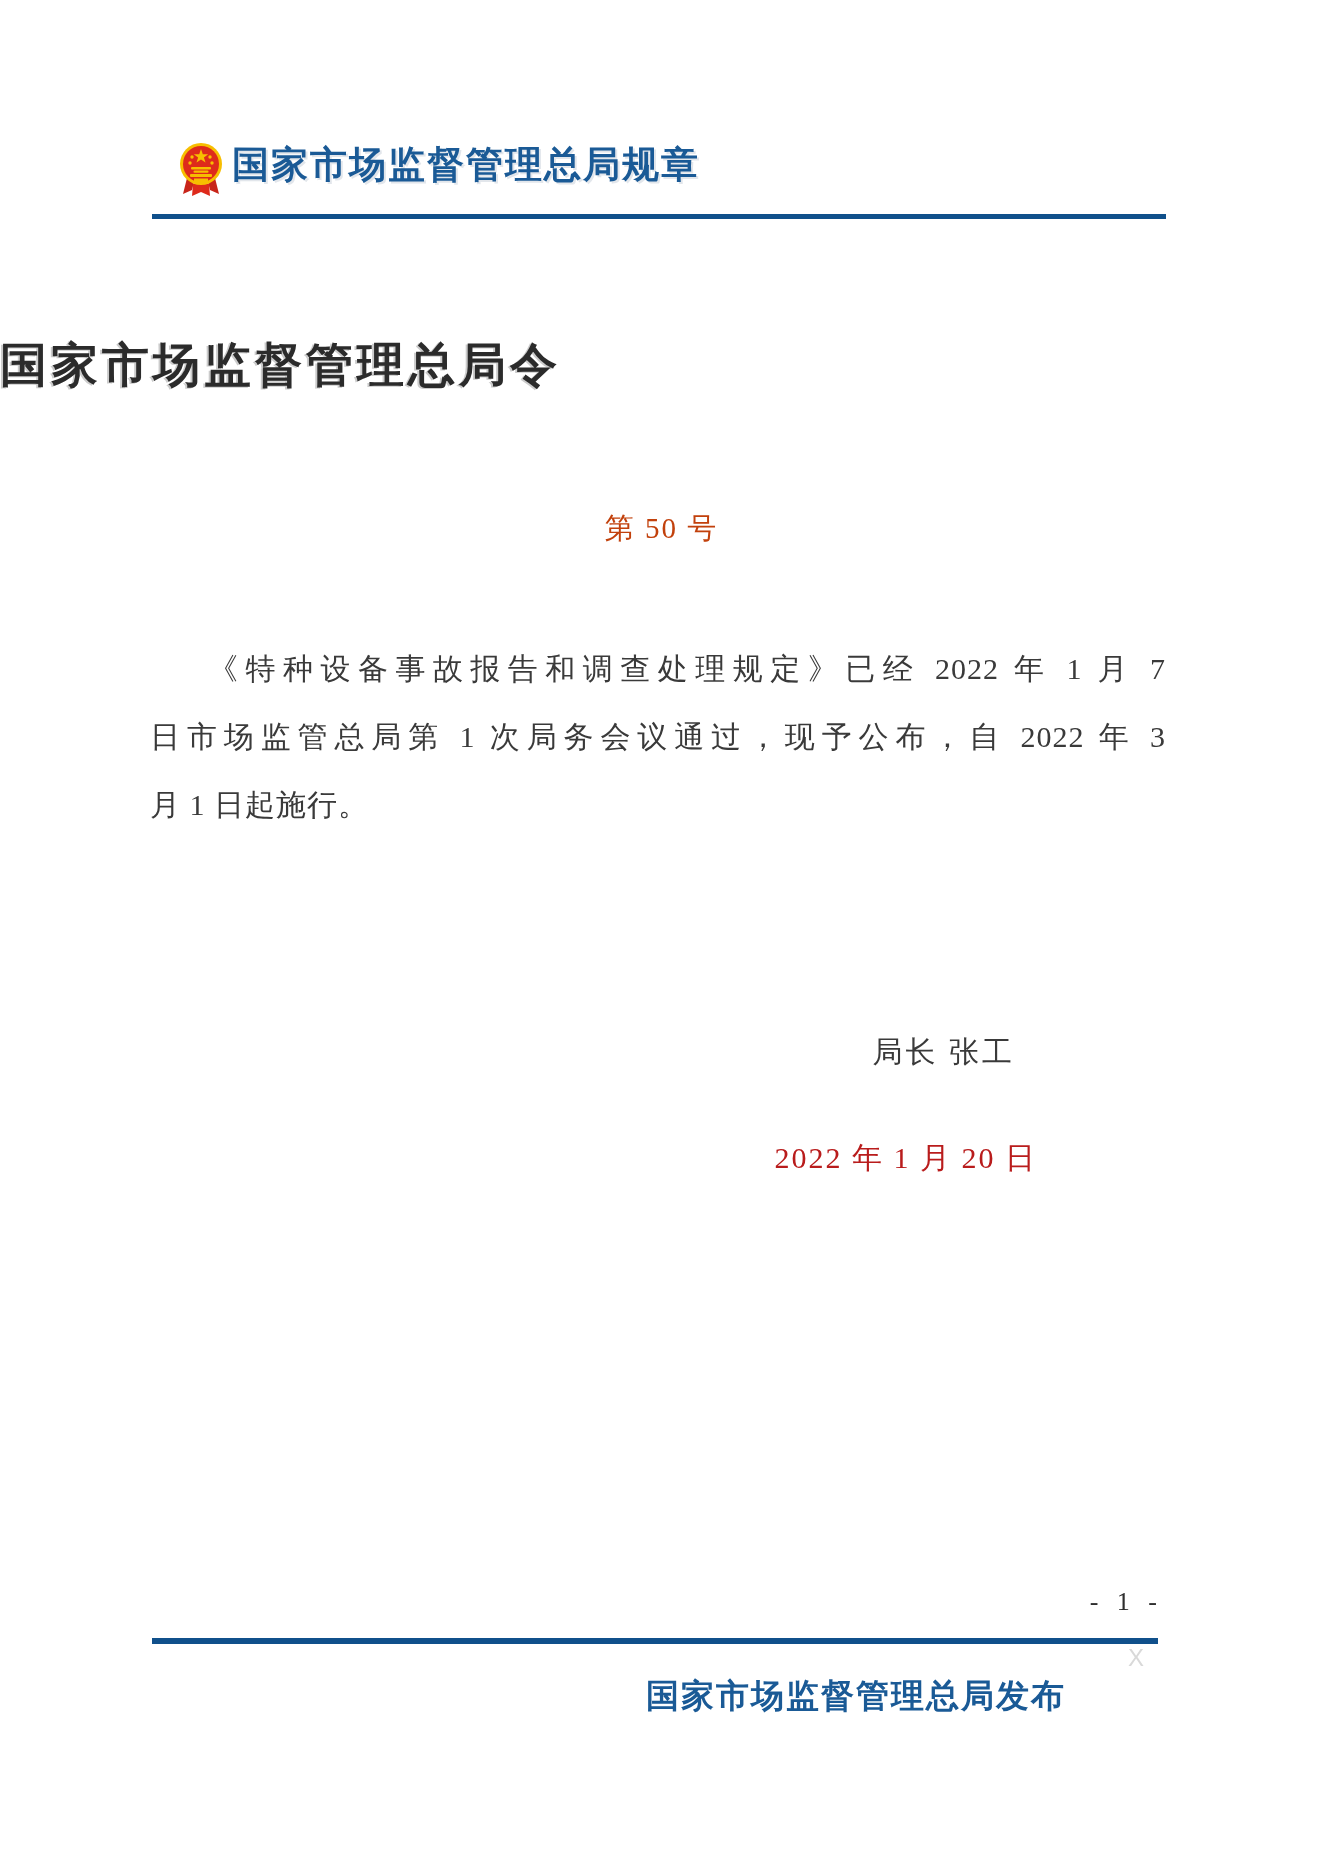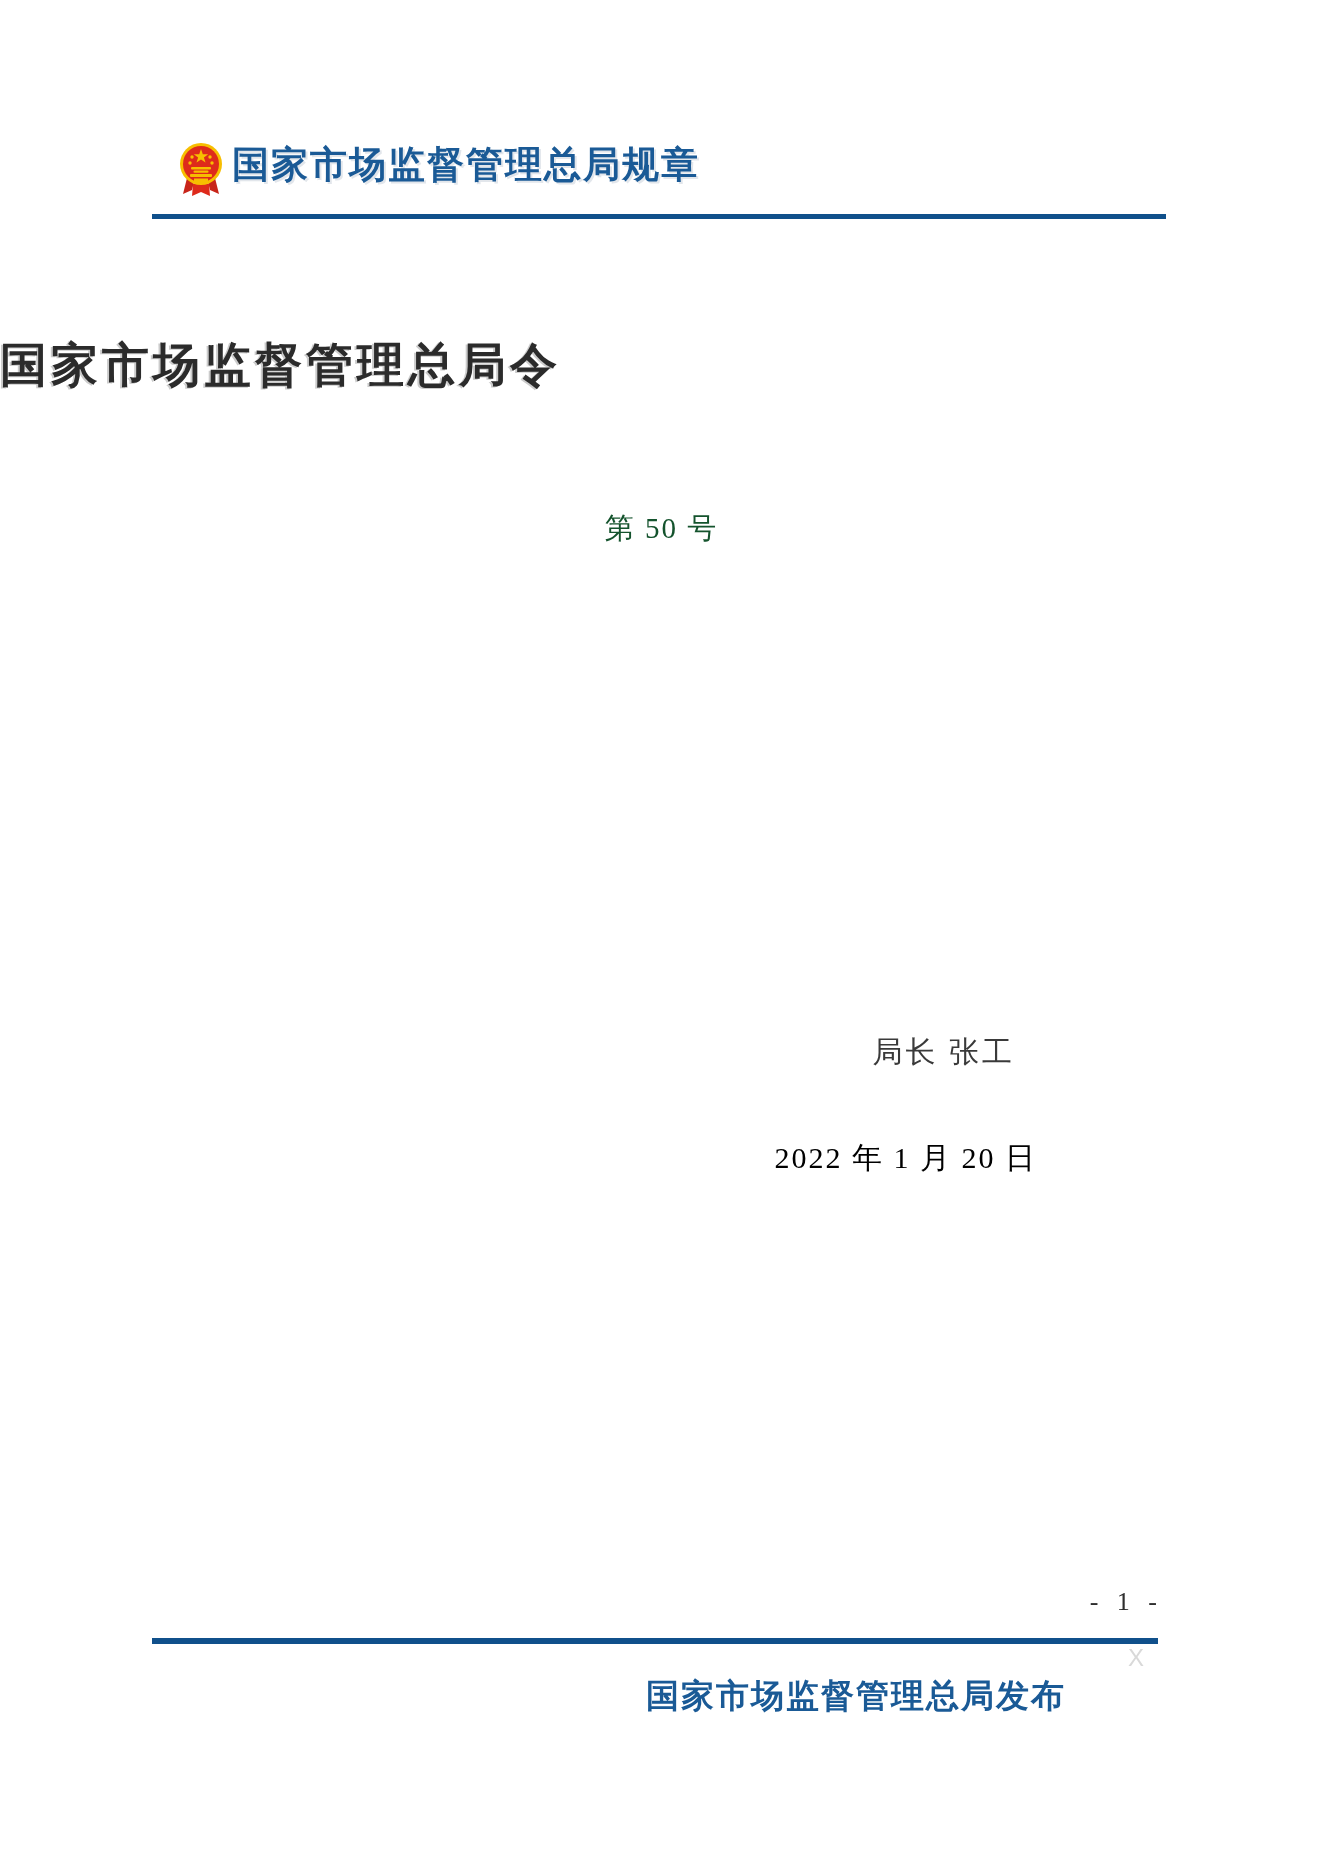--- a/index.html
+++ b/index.html
@@ -59,21 +59,21 @@
     white-space: nowrap;
   }
   .issue-number {
     position: absolute;
     left: 0;
     top: 506px;
     width: 1323px;
     text-align: center;
     font-size: 29px;
     line-height: 44px;
-    color: #14532d;
+    color: #c2410c;
     letter-spacing: 2px;
     white-space: nowrap;
   }
 
   
   .body-block {
     position: absolute;
     left: 150px;
     top: 635px;
     width: 1016px;
@@ -105,21 +105,21 @@
     color: #3a3a3a;
     letter-spacing: 3px;
     white-space: nowrap;
   }
   .sign-date {
     position: absolute;
     right: 286px;
     top: 1130px;
     font-size: 30px;
     line-height: 56px;
-    color: #000000;
+    color: #b91c1c;
     letter-spacing: 2px;
     white-space: nowrap;
   }
 
   
   .page-number {
     position: absolute;
     right: 160px;
     top: 1586px;
     font-size: 26px;
@@ -183,20 +183,25 @@
       <rect x="12" y="34" width="22" height="3" rx="1" fill="#f7be00"></rect>
       <rect x="16" y="38.5" width="14" height="3.5" fill="#f7be00"></rect>
     </svg>
   </span>
   <div class="header-title">国家市场监督管理总局规章</div>
   <div class="header-rule"></div>
 
   <div class="doc-title">国家市场监督管理总局令</div>
   <div class="issue-number">第 50 号</div>
 
+  <div class="body-block">
+    <span class="body-line indent">《特种设备事故报告和调查处理规定》已经 2022 年 1 月 7</span>
+    <span class="body-line">日市场监管总局第 1 次局务会议通过，现予公布，自 2022 年 3</span>
+    <span class="body-line last">月 1 日起施行。</span>
+  </div>
 
   <div class="signature">局长 张工</div>
   <div class="sign-date">2022 年 1 月 20 日</div>
 
   <div class="page-number">- 1 -</div>
   <div class="footer-rule"></div>
   <div class="footer-artifact">X</div>
   <div class="publisher">国家市场监督管理总局发布</div>
 
 </div>

